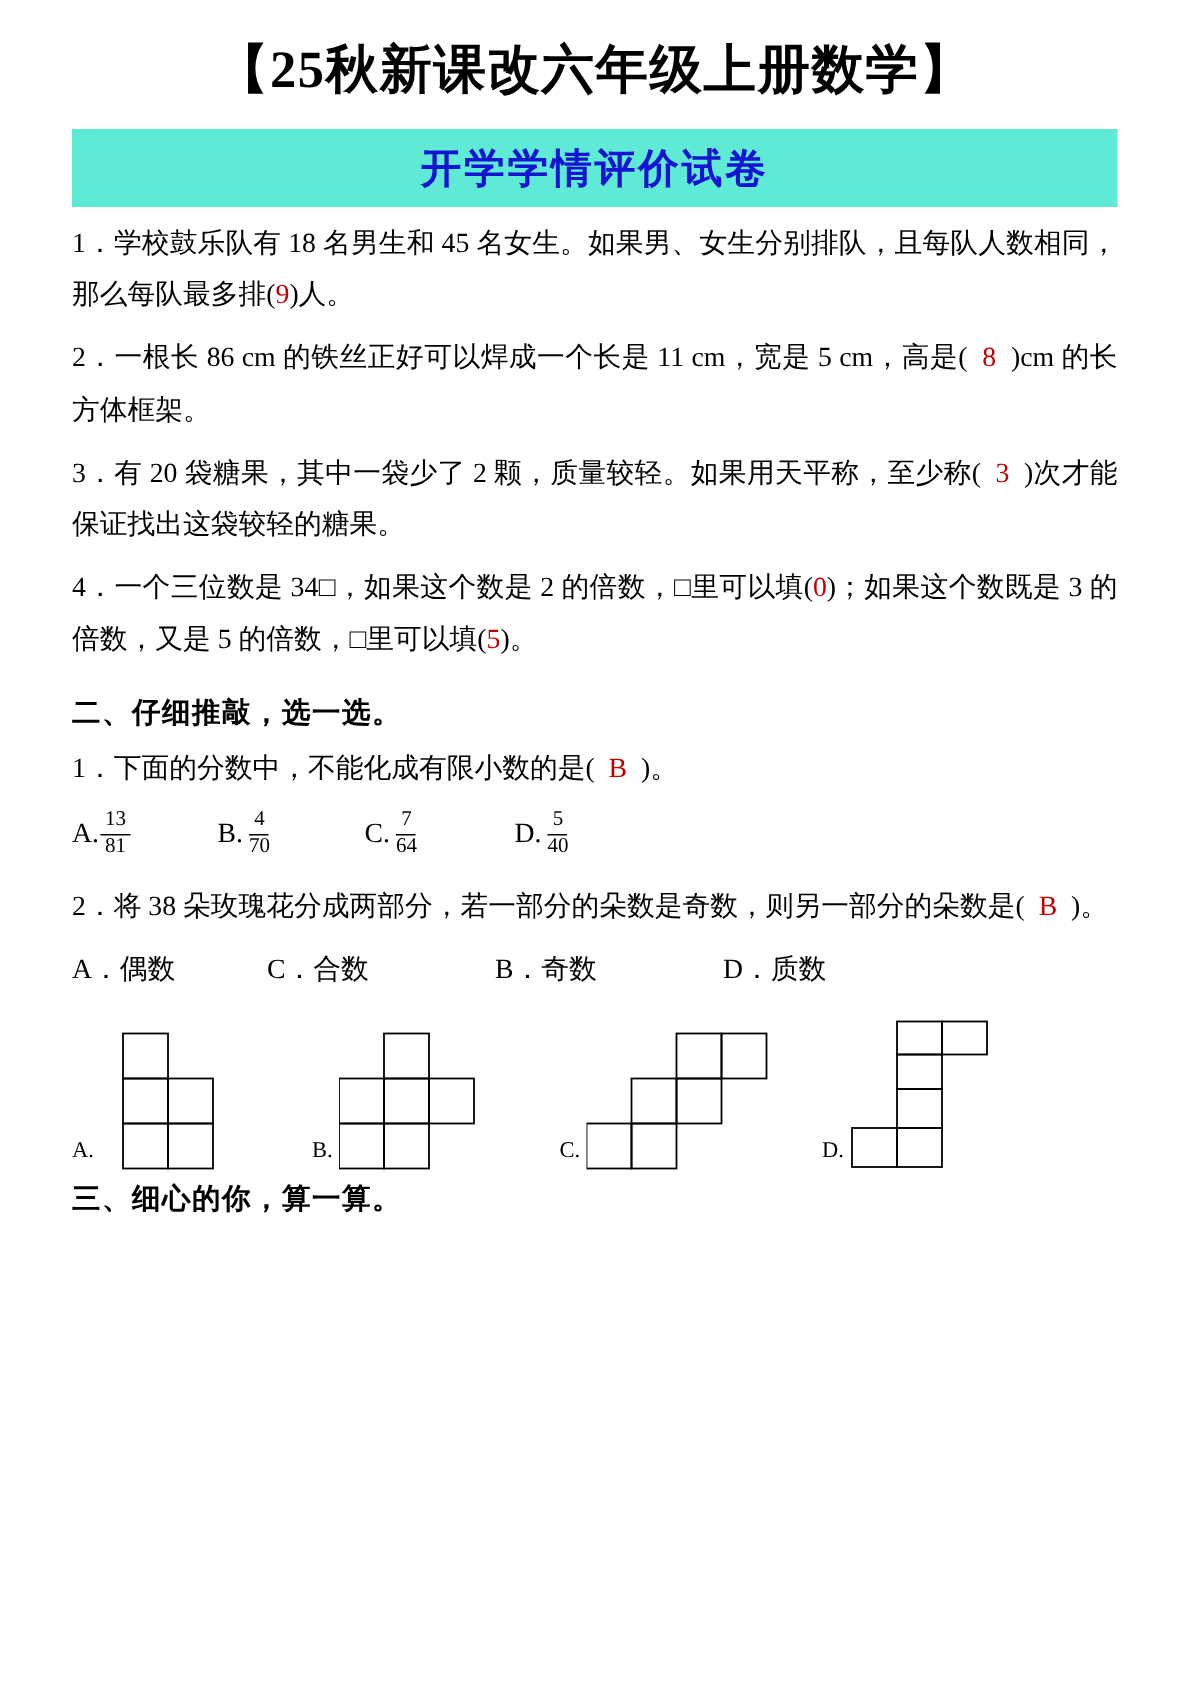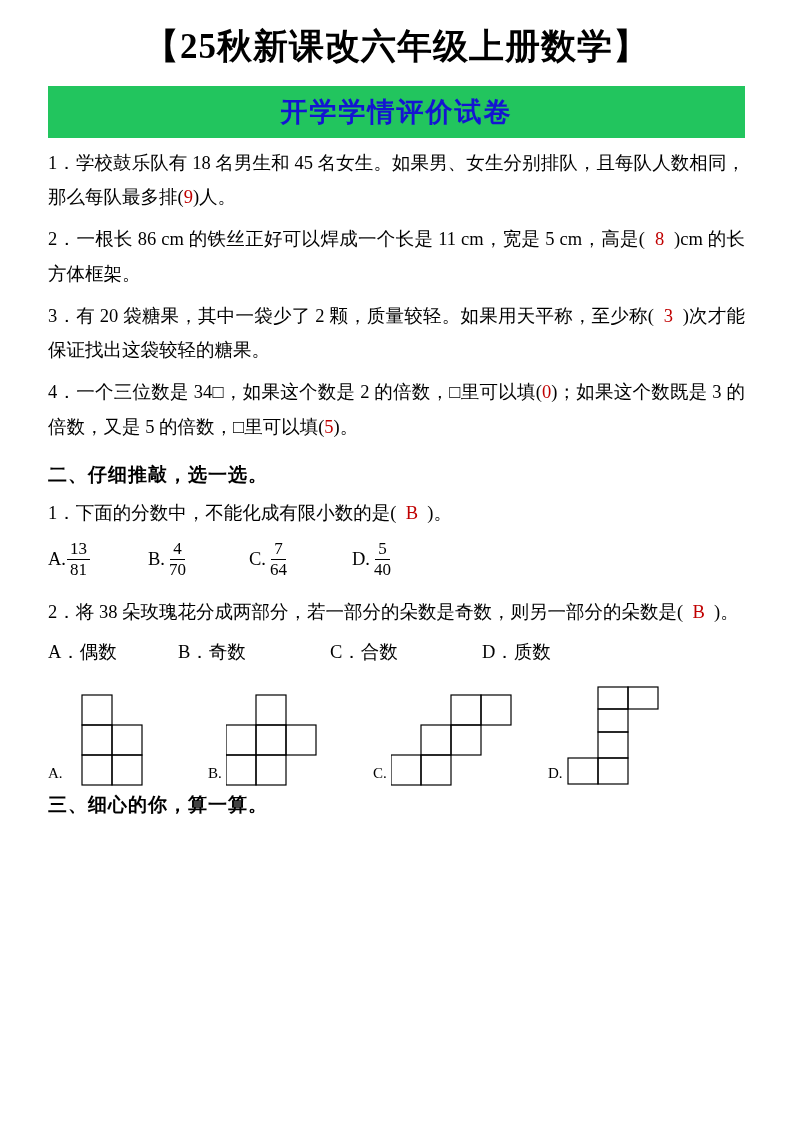--- a/index.html
+++ b/index.html
@@ -26,21 +26,21 @@
     text-align: center;
     font-size: 35px;
     font-weight: bold;
     letter-spacing: 1px;
     margin-top: 23px;
     white-space: nowrap;
     font-family: "Liberation Serif", serif;
   }
   .subtitle-band {
     margin-top: 16px;
-    background: #22c55e;
+    background: #5eead4;
     height: 52px;
     display: flex;
     align-items: center;
     justify-content: center;
   }
   .subtitle-band .subtitle-text {
     color: #1414d2;
     font-size: 27px;
     font-weight: bold;
     letter-spacing: 2px;
@@ -76,21 +76,21 @@
     align-items: center;
     font-size: 18.5px;
   }
   .frac {
     display: inline-flex;
     flex-direction: column;
     align-items: center;
     vertical-align: middle;
     line-height: 1.05;
     margin-left: 1px;
-    font-size: 17px;
+    font-size: 14px;
   }
   .frac .num {
     border-bottom: 1.4px solid #000;
     padding: 0 3px 1px 3px;
   }
   .frac .den {
     padding: 1px 3px 0 3px;
   }
   .choice-row {
     font-size: 18.5px;
@@ -190,22 +190,22 @@
       </span>
     </span>
   </div>
 
   <div class="q" style="margin-top:16px;">
     <span>2．将 38 朵玫瑰花分成两部分，若一部分的朵数是奇数，则另一部分的朵数是(</span><span class="ans">&nbsp;&nbsp;<span>B</span>&nbsp;&nbsp;</span><span>)。</span>
   </div>
 
   <div class="choice-row">
     <span style="width:130px;">A．偶数</span>
+    <span style="width:152px;">C．合数</span>
     <span style="width:152px;">B．奇数</span>
-    <span style="width:152px;">C．合数</span>
     <span>D．质数</span>
   </div>
 
 
   <div class="shapes-row">
 
     <div class="shape-item" style="width:160px;">
       <span class="shape-label">A.</span>
       <svg class="grid-svg" width="90" height="92" viewBox="0 0 90 92">
         <g fill="none" stroke="#000000" stroke-width="1.2">

